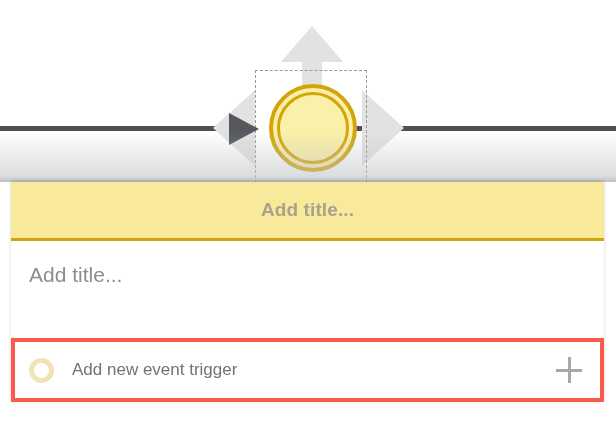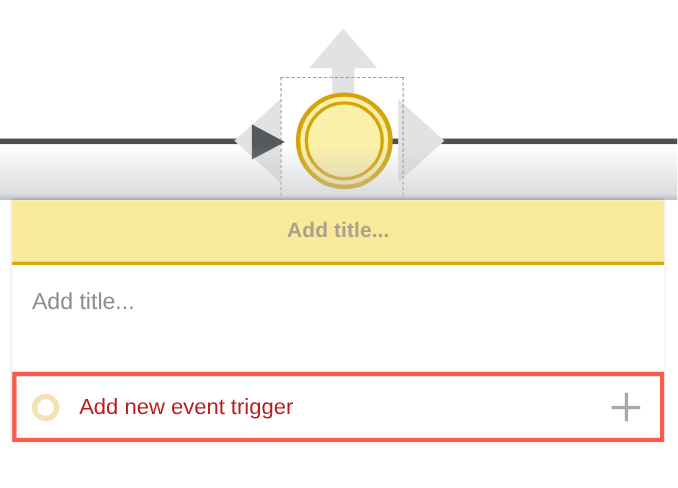--- a/index.html
+++ b/index.html
@@ -201,22 +201,22 @@
   #trigger-ring-icon {
     width: 25px;
     height: 25px;
     border-radius: 50%;
     border: 5px solid #f1e3b4;
     box-sizing: border-box;
     flex: 0 0 auto;
   }
   #add-trigger-label {
     margin-left: 18px;
-    font-size: 20px;
-    color: #b91c1c;
+    font-size: 17px;
+    color: #737373;
     flex: 1 1 auto;
   }
   #plus-icon {
     position: relative;
     width: 26px;
     height: 26px;
     flex: 0 0 auto;
     margin-right: 4px;
   }
   #plus-icon::before, #plus-icon::after {

